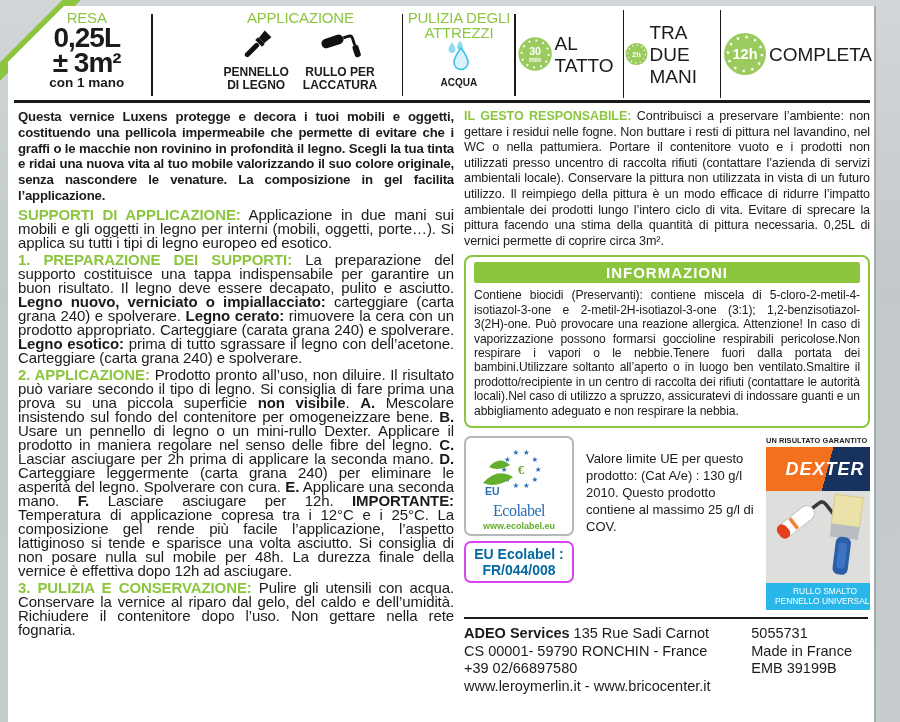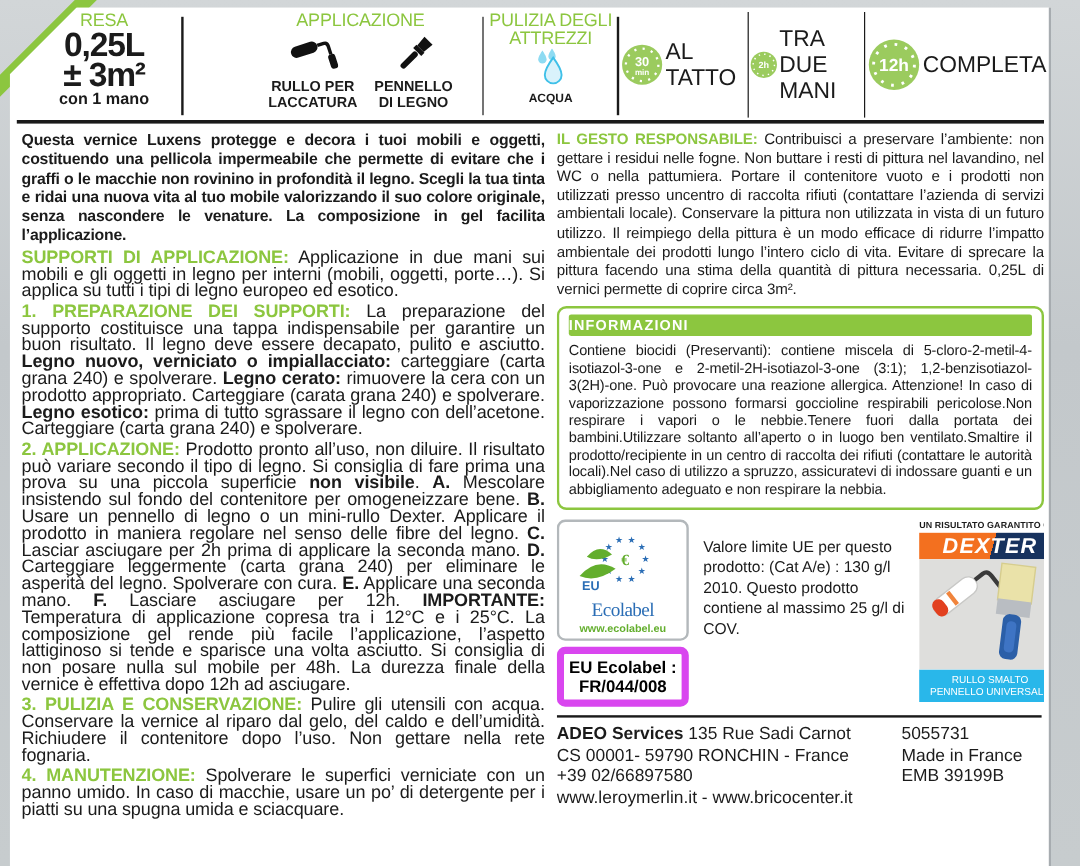--- a/index.html
+++ b/index.html
@@ -44,36 +44,36 @@
   
   .cols{display:flex;padding:6px 2px 0 6px;gap:10px;}
   .col-left{width:436px;overflow:hidden;}
   .col-right{flex:1;overflow:hidden;}
   .intro{font-weight:700;font-size:13.2px;line-height:15.8px;text-align:justify;margin:0 0 4px 0;letter-spacing:-0.2px;}
   .sec{font-size:15px;line-height:14px;text-align:justify;margin:0 0 3px 0;letter-spacing:-0.1px;}
   .g{color:var(--green,#8cc63f);font-weight:700;}
   .gesto{font-size:12.6px;line-height:15.6px;text-align:justify;margin:0 0 6px 0;letter-spacing:-0.1px;}
   
   .info-box{border:2.5px solid var(--green,#8cc63f);border-radius:8px;padding:5px 8px 8px;margin:0 0 8px 0;}
-  .info-bar{background:var(--green,#8cc63f);color:#fff;font-weight:700;font-size:12px;
-    text-align:left;letter-spacing:1px;padding:2px 0;border-radius:2px;margin-bottom:5px;}
+  .info-bar{background:var(--green,#8cc63f);color:#fff;font-weight:700;font-size:15px;
+    text-align:center;letter-spacing:1px;padding:2px 0;border-radius:2px;margin-bottom:5px;}
   .info-text{font-size:12.1px;line-height:14.4px;text-align:justify;letter-spacing:-0.1px;}
   
   .eco-row{display:flex;gap:12px;margin:2px 0 0 0;}
   .eco-col{width:110px;flex:none;}
   .eco-box{border:2px solid #b3b8bb;border-radius:7px;padding:3px 2px 2px;text-align:center;}
   .eco-wordmark{font-family:"Liberation Serif","DejaVu Serif",serif;color:var(--ecolabel-blue,#2a6db5);
     font-size:16px;line-height:20px;letter-spacing:-0.5px;}
   .eco-url{color:var(--ecolabel-leaf,#63ae2d);font-weight:700;font-size:9px;line-height:11px;}
-  .eco-code{border:6px solid #d946ef;border-radius:7px;margin-top:5px;padding:3px 4px;
-    color:#000000;font-weight:700;font-size:14px;line-height:16px;text-align:center;}
+  .eco-code{border:2px solid #d946ef;border-radius:7px;margin-top:5px;padding:3px 4px;
+    color:#0369a1;font-weight:700;font-size:14px;line-height:16px;text-align:center;}
   .voc{width:168px;flex:none;padding-top:14px;font-size:13px;line-height:17px;}
   .dexter{width:118px;flex:none;margin-left:auto;margin-right:2px;}
   .dex-tagline{font-weight:700;font-size:7.4px;letter-spacing:0.1px;white-space:nowrap;margin-bottom:2px;}
-  .dex-logo{height:22px;display:flex;align-items:center;justify-content:center;
+  .dex-logo{height:44px;display:flex;align-items:center;justify-content:center;
     background:linear-gradient(105deg,var(--dexter-orange,#f3701f) 0 52%,var(--dexter-navy,#17325e) 52% 100%);
     color:#fff;font-weight:700;font-style:italic;font-size:18px;letter-spacing:1px;}
   .dex-photo{display:block;width:118px;height:92px;}
   .dex-caption{background:var(--cyan,#29b7ea);color:#fff;font-weight:400;font-size:8.4px;
     line-height:9.5px;text-align:center;padding:4px 0;}
   
   .foot-rule{height:2px;background:#1a1a1a;margin:7px 2px 6px 0;}
   .foot{display:flex;font-size:14.5px;line-height:17.5px;}
   .foot-codes{margin-left:auto;padding-right:18px;}
 </style>
@@ -92,43 +92,43 @@
       <div class="big">± 3m²</div>
       <div class="small">con 1 mano</div>
     </div>
 
     <div class="hdiv"></div>
 
     <div class="hsec appl">
       <div class="htitle">APPLICAZIONE</div>
       <div class="tools">
         <div class="tool">
+          <svg width="40" height="38" viewBox="0 0 40 40">
+            <g transform="rotate(45 20 20)" fill="#111">
+              <polygon points="15,2 25,2 24,12 16,12"></polygon>
+              <rect x="15" y="12" width="10" height="4"></rect>
+              <rect x="17.4" y="16.5" width="5.2" height="19" rx="2.4"></rect>
+            </g>
+          </svg>
+          <div class="tool-label">
+            <div>PENNELLO</div>
+            <div>DI LEGNO</div>
+          </div>
+        </div>
+        <div class="tool">
           <svg width="42" height="38" viewBox="0 0 42 40">
             <g transform="rotate(-18 21 20)">
               <rect x="3" y="8" width="24" height="10" rx="5" fill="#111"></rect>
               <path d="M27 13 h6 q3 0 3 3.5 V24" fill="none" stroke="#111" stroke-width="3"></path>
               <rect x="32.8" y="24" width="6.4" height="13" rx="2.6" fill="#111"></rect>
             </g>
           </svg>
           <div class="tool-label">
             <div>RULLO PER</div>
             <div>LACCATURA</div>
-          </div>
-        </div>
-        <div class="tool">
-          <svg width="40" height="38" viewBox="0 0 40 40">
-            <g transform="rotate(45 20 20)" fill="#111">
-              <polygon points="15,2 25,2 24,12 16,12"></polygon>
-              <rect x="15" y="12" width="10" height="4"></rect>
-              <rect x="17.4" y="16.5" width="5.2" height="19" rx="2.4"></rect>
-            </g>
-          </svg>
-          <div class="tool-label">
-            <div>PENNELLO</div>
-            <div>DI LEGNO</div>
           </div>
         </div>
       </div>
     </div>
 
     <div class="hdiv"></div>
 
     <div class="hsec pulizia">
       <div class="htitle">
         <div>PULIZIA DEGLI</div>
@@ -187,21 +187,20 @@
       <p class="intro">Questa vernice Luxens protegge e decora i tuoi mobili e oggetti, costituendo una pellicola impermeabile che permette di evitare che i graffi o le macchie non rovinino in profondità il legno. Scegli la tua tinta e ridai una nuova vita al tuo mobile valorizzando il suo colore originale, senza nascondere le venature. La composizione in gel facilita l’applicazione.</p>
 
       <p class="sec"><span class="g">SUPPORTI DI APPLICAZIONE:</span><span><span> Applicazione in due mani sui mobili e gli oggetti in legno per interni (mobili, oggetti, porte…). Si applica su tutti i tipi di legno europeo ed esotico.</span></span></p>
 
       <p class="sec"><span class="g">1. PREPARAZIONE DEI SUPPORTI:</span><span><span> La preparazione del supporto costituisce una tappa indispensabile per garantire un buon risultato. Il legno deve essere decapato, pulito e asciutto. </span><b>Legno nuovo, verniciato o impiallacciato:</b><span> carteggiare (carta grana 240) e spolverare. </span><b>Legno cerato:</b><span> rimuovere la cera con un prodotto appropriato. Carteggiare (carata grana 240) e spolverare. </span><b>Legno esotico:</b><span> prima di tutto sgrassare il legno con dell’acetone. Carteggiare (carta grana 240) e spolverare.</span></span></p>
 
       <p class="sec"><span class="g">2. APPLICAZIONE:</span><span><span> Prodotto pronto all’uso, non diluire. Il risultato può variare secondo il tipo di legno. Si consiglia di fare prima una prova su una piccola superficie </span><b>non visibile</b><span>. </span><b>A.</b><span> Mescolare insistendo sul fondo del contenitore per omogeneizzare bene. </span><b>B.</b><span> Usare un pennello di legno o un mini-rullo Dexter. Applicare il prodotto in maniera regolare nel senso delle fibre del legno. </span><b>C.</b><span> Lasciar asciugare per 2h prima di applicare la seconda mano. </span><b>D.</b><span> Carteggiare leggermente (carta grana 240) per eliminare le asperità del legno. Spolverare con cura. </span><b>E.</b><span> Applicare una seconda mano. </span><b>F.</b><span> Lasciare asciugare per 12h. </span><b>IMPORTANTE:</b><span> Temperatura di applicazione copresa tra i 12°C e i 25°C. La composizione gel rende più facile l’applicazione, l’aspetto lattiginoso si tende e sparisce una volta asciutto. Si consiglia di non posare nulla sul mobile per 48h. La durezza finale della vernice è effettiva dopo 12h ad asciugare.</span></span></p>
 
       <p class="sec"><span class="g">3. PULIZIA E CONSERVAZIONE:</span><span><span> Pulire gli utensili con acqua. Conservare la vernice al riparo dal gelo, del caldo e dell’umidità. Richiudere il contenitore dopo l’uso. Non gettare nella rete fognaria.</span></span></p>
 
-      <p class="sec"><span class="g">4. MANUTENZIONE:</span><span><span> Spolverare le superfici verniciate con un panno umido. In caso di macchie, usare un po’ di detergente per i piatti su una spugna umida e sciacquare.</span></span></p>
     </div>
 
     <div class="col-right">
 
       <p class="gesto"><span class="g">IL GESTO RESPONSABILE:</span><span> Contribuisci a preservare l’ambiente: non gettare i residui nelle fogne. Non buttare i resti di pittura nel lavandino, nel WC o nella pattumiera. Portare il contenitore vuoto e i prodotti non utilizzati presso uncentro di raccolta rifiuti (contattare l’azienda di servizi ambientali locale). Conservare la pittura non utilizzata in vista di un futuro utilizzo. Il reimpiego della pittura è un modo efficace di ridurre l’impatto ambientale dei prodotti lungo l’intero ciclo di vita. Evitare di sprecare la pittura facendo una stima della quantità di pittura necessaria. 0,25L di vernici permette di coprire circa 3m².</span></p>
 
       <div class="info-box">
         <div class="info-bar">INFORMAZIONI</div>
         <div class="info-text">Contiene biocidi (Preservanti): contiene miscela di 5-cloro-2-metil-4-isotiazol-3-one e 2-metil-2H-isotiazol-3-one (3:1); 1,2-benzisotiazol-3(2H)-one. Può provocare una reazione allergica. Attenzione! In caso di vaporizzazione possono formarsi goccioline respirabili pericolose.Non respirare i vapori o le nebbie.Tenere fuori dalla portata dei bambini.Utilizzare soltanto all’aperto o in luogo ben ventilato.Smaltire il prodotto/recipiente in un centro di raccolta dei rifiuti (contattare le autorità locali).Nel caso di utilizzo a spruzzo, assicuratevi di indossare guanti e un abbigliamento adeguato e non respirare la nebbia.</div>
       </div>

